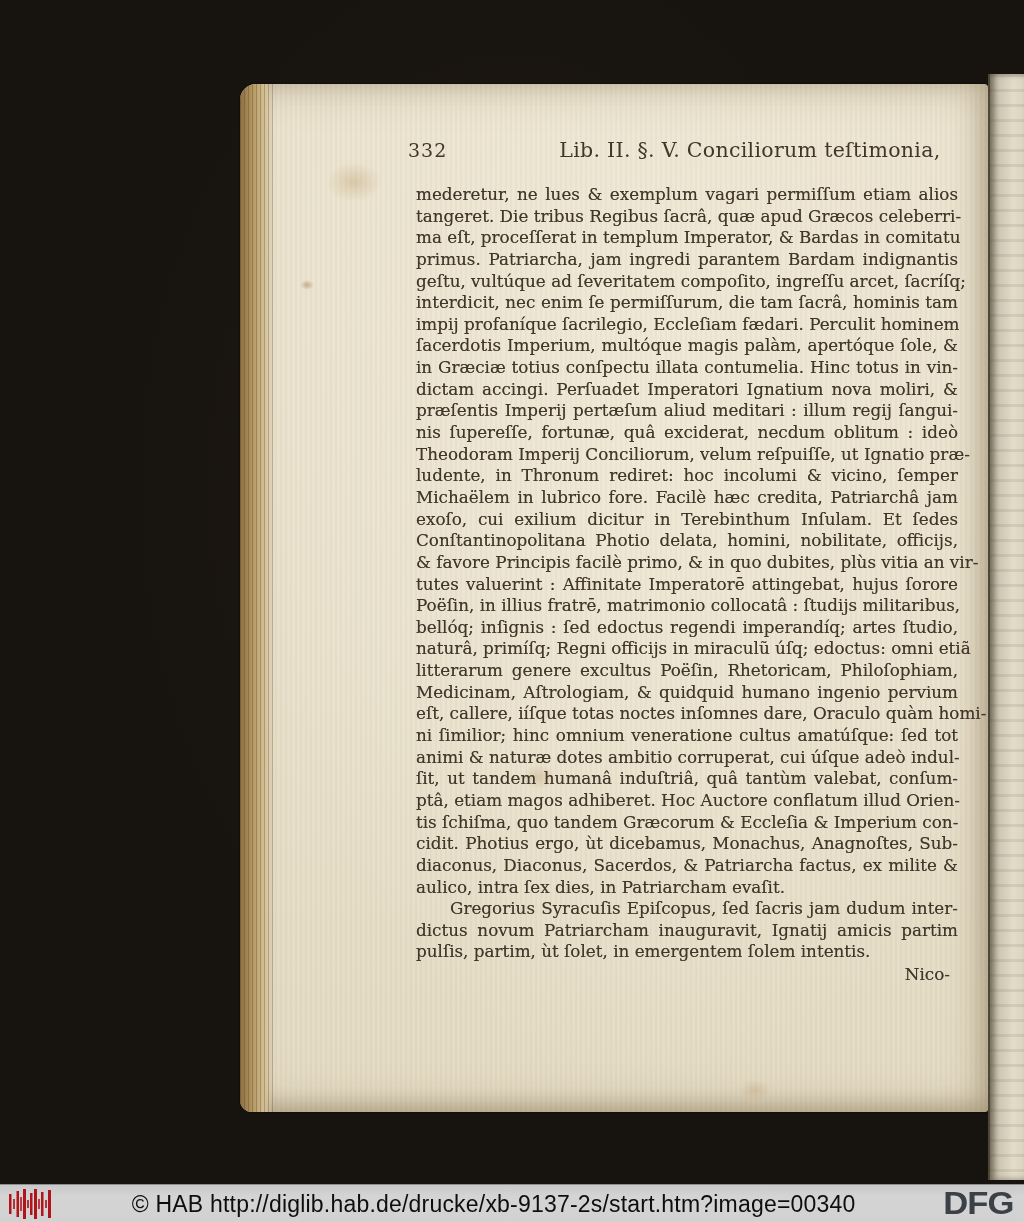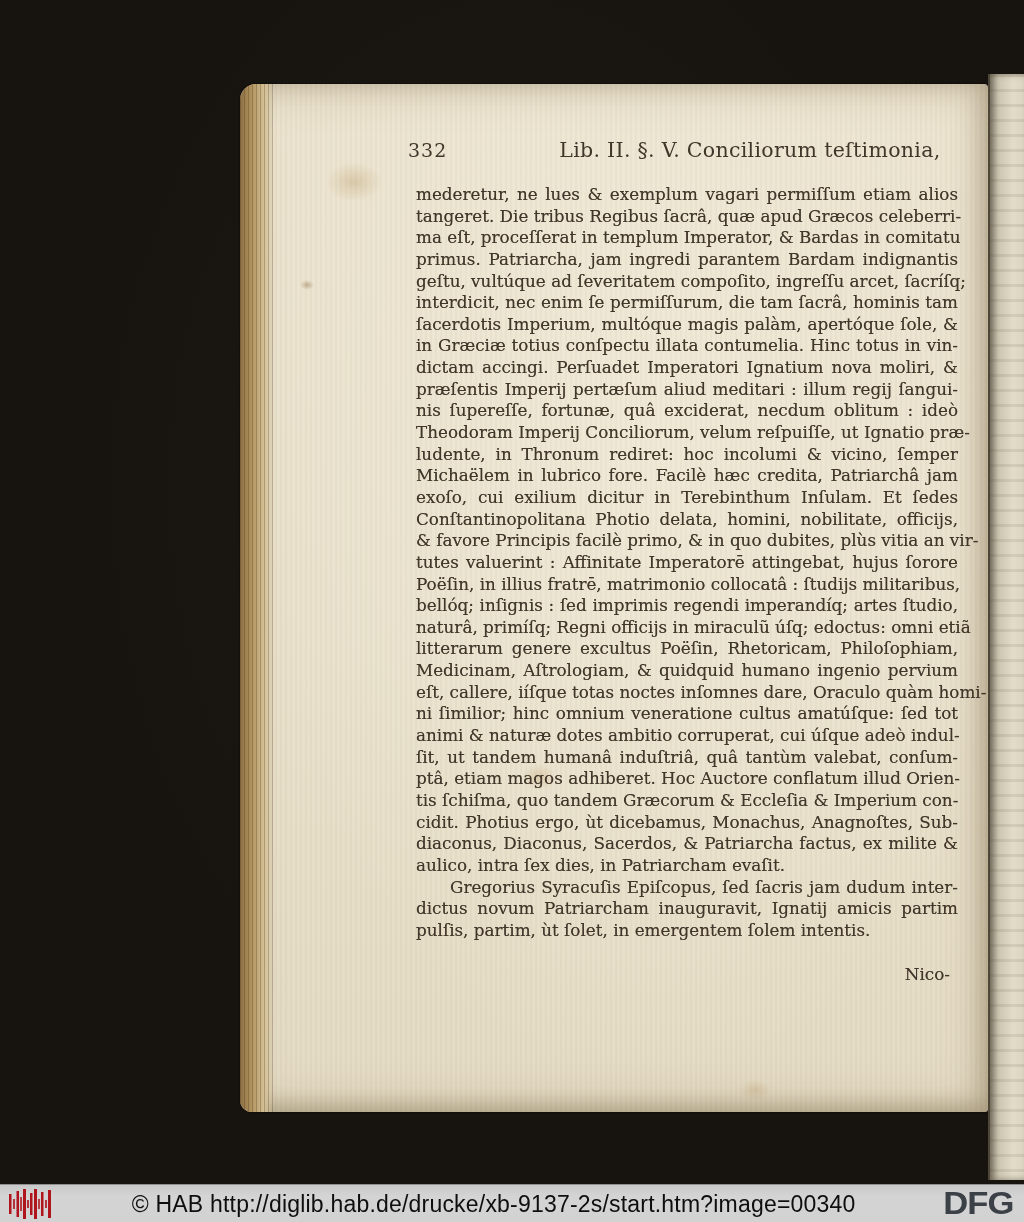--- a/index.html
+++ b/index.html
@@ -106,34 +106,35 @@
       <span class="header-title">Lib. II. §. V. Conciliorum teſtimonia,</span>
     </div>
 
     <div class="textblock">
         <div class="line">mederetur, ne lues &amp; exemplum vagari permiſſum etiam alios</div>
         <div class="line">tangeret.  Die tribus Regibus ſacrâ, quæ apud Græcos celeberri-</div>
         <div class="line">ma eſt, proceſſerat in templum Imperator, &amp; Bardas in comitatu</div>
         <div class="line">primus.  Patriarcha, jam ingredi parantem Bardam indignantis</div>
         <div class="line">geſtu, vultúque ad ſeveritatem compoſito, ingreſſu arcet, ſacríſq;</div>
         <div class="line">interdicit, nec enim ſe permiſſurum, die tam ſacrâ, hominis tam</div>
+        <div class="line">impij profaníque ſacrilegio, Eccleſiam fædari.  Perculit hominem</div>
         <div class="line">ſacerdotis Imperium, multóque magis palàm, apertóque ſole, &amp;</div>
         <div class="line">in Græciæ totius conſpectu illata contumelia.  Hinc totus in vin-</div>
         <div class="line">dictam accingi.  Perſuadet Imperatori Ignatium nova moliri, &amp;</div>
         <div class="line">præſentis Imperij pertæſum aliud meditari :  illum regij ſangui-</div>
         <div class="line">nis ſupereſſe, fortunæ, quâ exciderat, necdum oblitum : ideò</div>
         <div class="line">Theodoram Imperij Conciliorum, velum reſpuiſſe, ut Ignatio præ-</div>
         <div class="line">ludente, in Thronum rediret: hoc incolumi &amp; vicino, ſemper</div>
         <div class="line">Michaëlem in lubrico fore.  Facilè hæc credita, Patriarchâ jam</div>
         <div class="line">exoſo, cui exilium dicitur in Terebinthum Inſulam.  Et ſedes</div>
         <div class="line">Conſtantinopolitana Photio delata, homini, nobilitate, officijs,</div>
         <div class="line">&amp; favore Principis facilè primo, &amp; in quo dubites, plùs vitia an vir-</div>
         <div class="line">tutes valuerint : Affinitate Imperatorē attingebat, hujus ſorore</div>
         <div class="line">Poëſin, in illius fratrē, matrimonio collocatâ : ſtudijs militaribus,</div>
-        <div class="line">bellóq; inſignis :  ſed imprimis regendi imperandíq; artes ſtudio,</div>
+        <div class="line">bellóq; inſignis :  ſed edoctus regendi imperandíq; artes ſtudio,</div>
         <div class="line">naturâ, primíſq; Regni officijs in miraculũ úſq; edoctus: omni etiã</div>
         <div class="line">litterarum genere excultus Poëſin, Rhetoricam, Philoſophiam,</div>
         <div class="line">Medicinam, Aſtrologiam, &amp; quidquid humano ingenio pervium</div>
         <div class="line">eſt, callere, iíſque totas noctes inſomnes dare, Oraculo quàm homi-</div>
         <div class="line">ni ſimilior; hinc omnium veneratione cultus amatúſque: ſed tot</div>
         <div class="line">animi &amp; naturæ dotes ambitio corruperat, cui úſque adeò indul-</div>
         <div class="line">ſit, ut tandem humanâ induſtriâ, quâ tantùm valebat, conſum-</div>
         <div class="line">ptâ, etiam magos adhiberet.  Hoc Auctore conflatum illud Orien-</div>
         <div class="line">tis ſchiſma, quo tandem Græcorum &amp; Eccleſia &amp; Imperium con-</div>
         <div class="line">cidit. Photius ergo, ùt dicebamus, Monachus, Anagnoſtes, Sub-</div>

